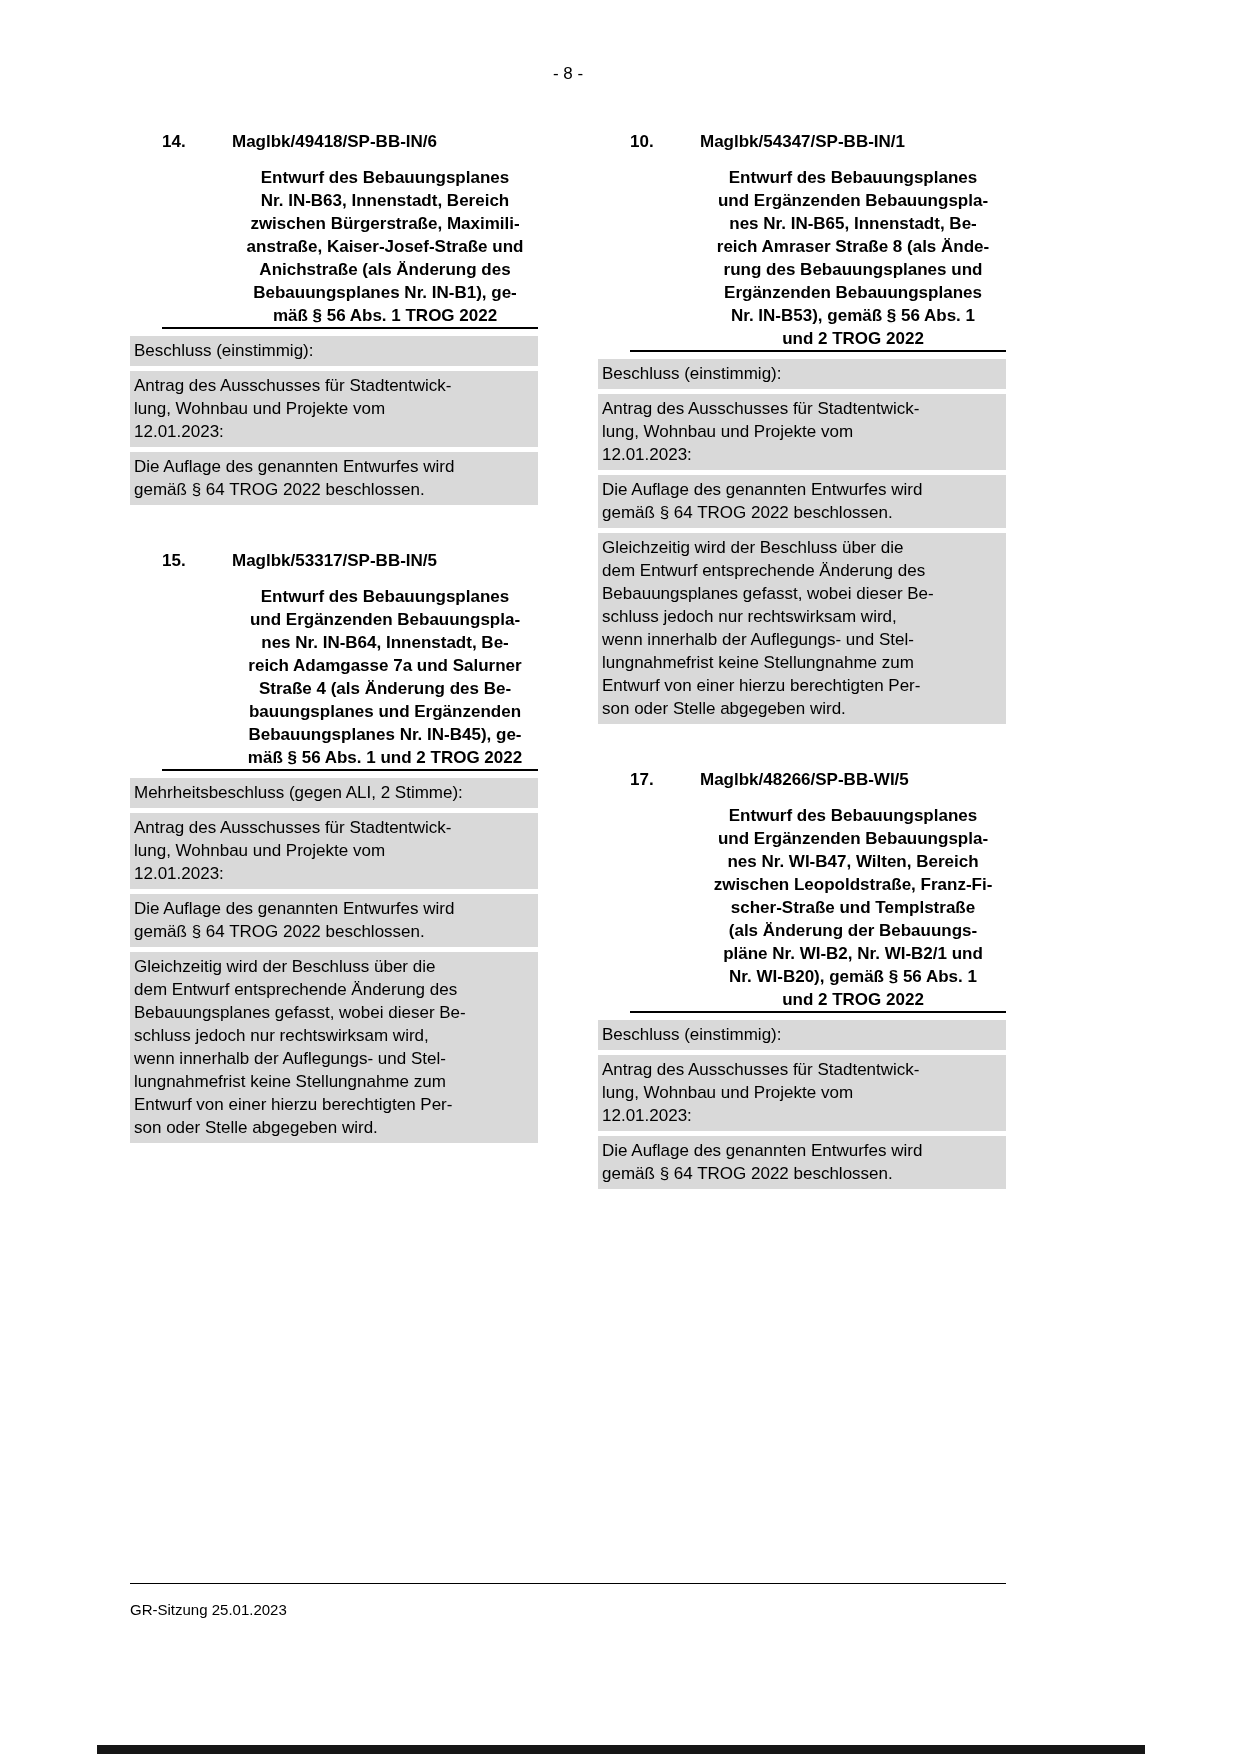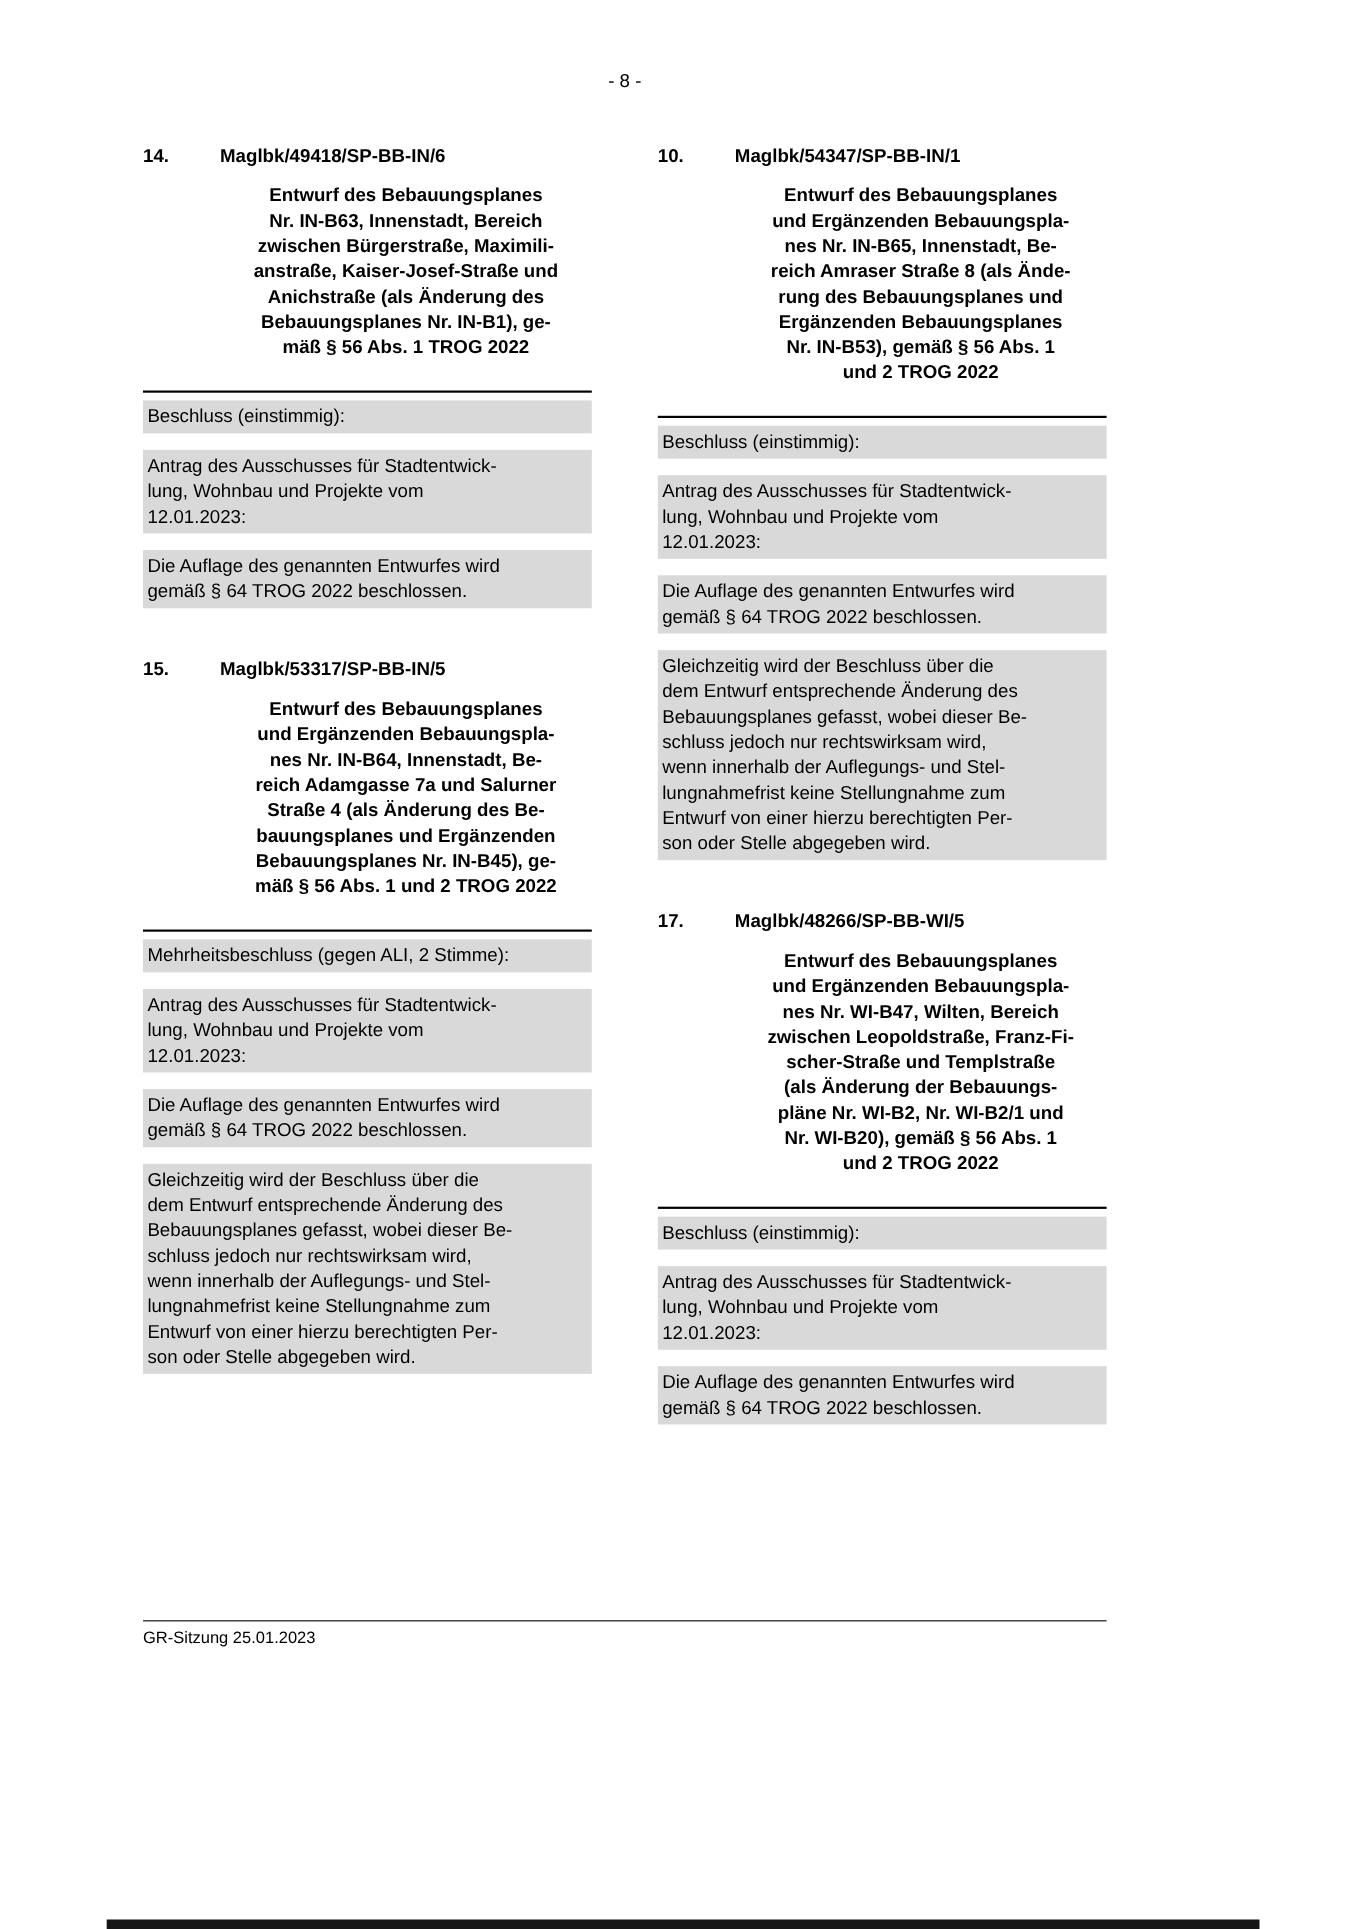--- a/index.html
+++ b/index.html
@@ -28,40 +28,41 @@
     left: 130px;
     width: 876px;
     display: flex;
     gap: 60px;
   }
   .column { width: 408px; }
   .item { margin-bottom: 44px; }
   .item-heading {
     position: relative;
     padding-left: 70px;
-    padding-bottom: 28px;
+    padding-bottom: 0;
     border-bottom: 2px solid #000000;
     font-weight: bold;
+    margin-left: 32px;
   }
   .item-number { position: absolute; left: 0; top: 0; }
   .item-title { margin-top: 13px; white-space: pre-line; text-align: center; }
   .decisions { margin-top: 7px; }
   .decision {
     background: #d9d9d9;
     padding: 3px 5px 4px 4px;
-    margin-bottom: 15px;
+    margin-bottom: 5px;
     white-space: pre-line;
   }
   .footer {
     position: absolute;
     left: 130px;
-    top: 1473px;
+    top: 1583px;
     width: 876px;
     border-top: 1.5px solid #000000;
-    padding-top: 6px;
+    padding-top: 16px;
     font-size: 15px;
     line-height: 20px;
   }
   .bottom-bar {
     position: absolute;
     left: 97px;
     bottom: 0;
     width: 1048px;
     height: 9px;
     background: #161616;

